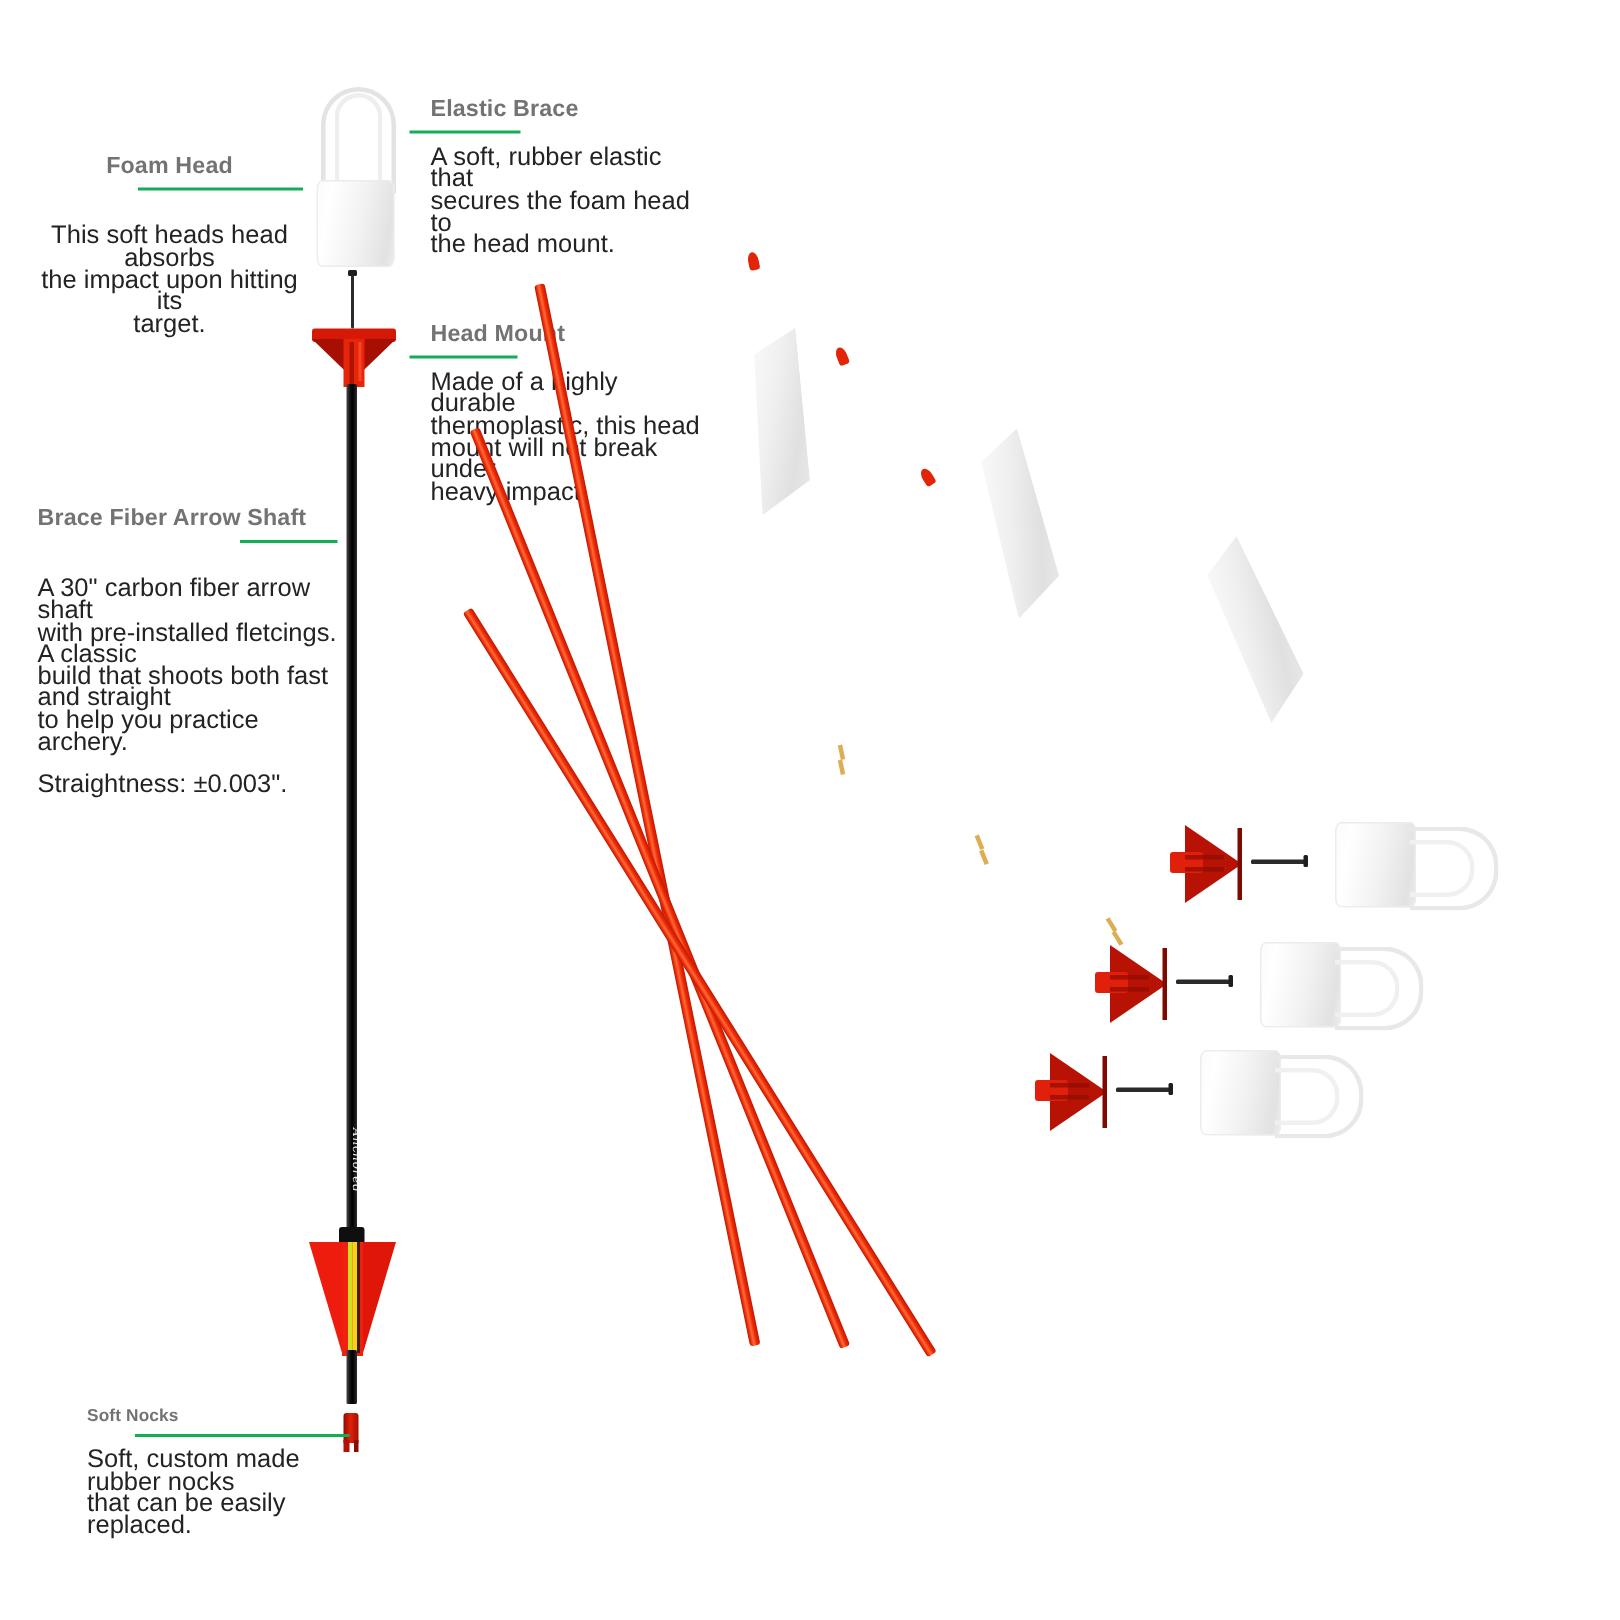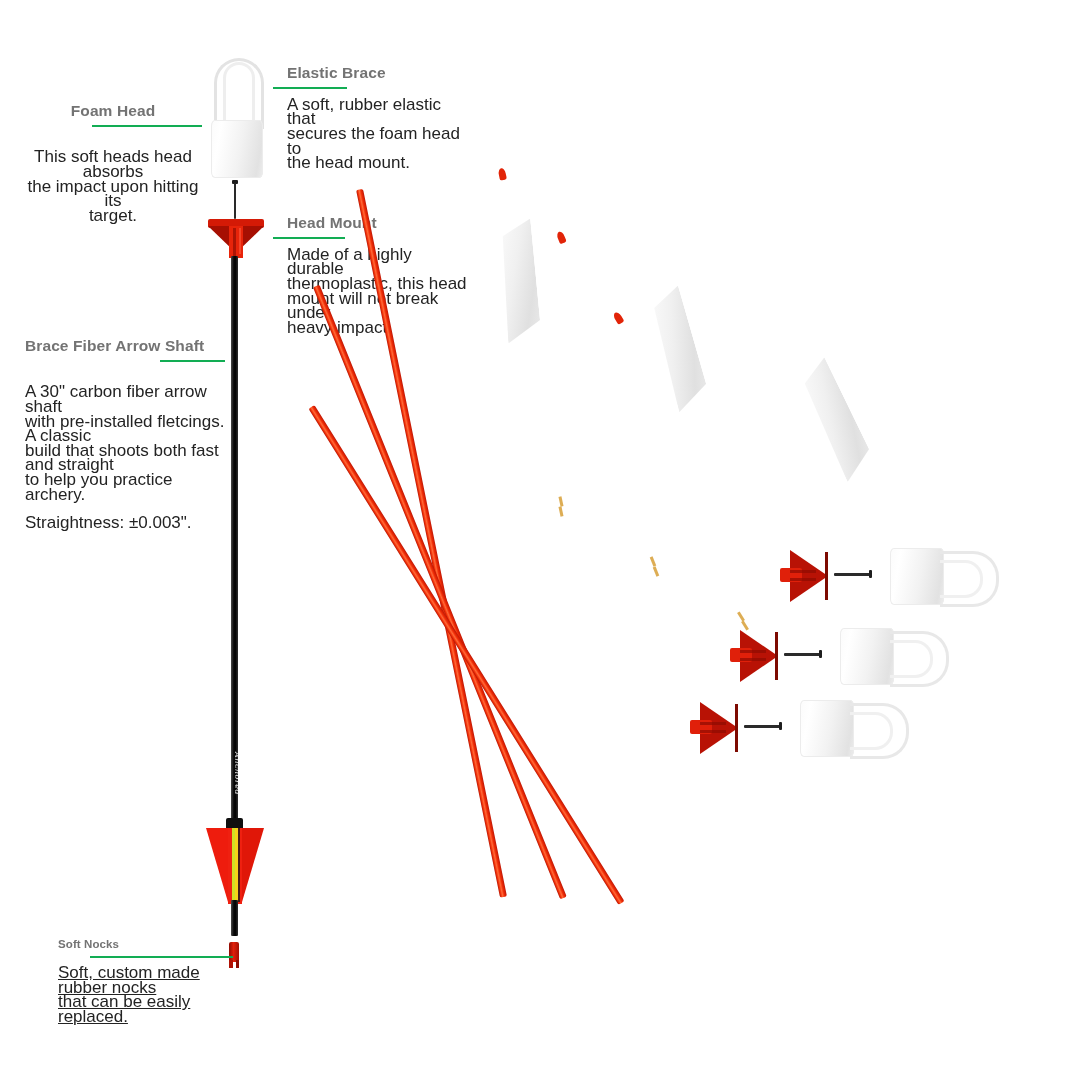--- a/index.html
+++ b/index.html
@@ -189,21 +189,21 @@
 with pre-installed fletcings. A classic
 build that shoots both fast and straight
 to help you practice archery.</span>
       <span class="para2">Straightness: ±0.003".</span>
     </div>
   </div>
 
   <div class="callout" style="left:58px;top:938px;width:175px;">
     <div class="title t-sm">Soft Nocks</div>
     <div class="rule right" style="width:143px;"></div>
-    <div class="body" style="margin-top:8px;text-decoration:underline;">Soft, custom made rubber nocks
+    <div class="body" style="margin-top:8px;">Soft, custom made rubber nocks
 that can be easily replaced.</div>
   </div>
 
   <div>
     <div class="arrow-red" style="left:500px;top:175px;width:7px;height:722px;transform:rotate(-11.5deg);"></div>
     <div class="arrow-tip" style="left:500px;top:168px;width:7px;height:12px;transform:rotate(-11.5deg);transform-origin:bottom center;"></div>
     <div class="vane" style="left:508px;top:222px;width:34px;height:118px;transform:rotate(-11.5deg) skewX(-6deg);clip-path:polygon(100% 0,100% 86%,0 100%,14% 10%);"></div>
     <div class="gold-band" style="left:556px;top:500px;width:10px;height:3px;transform:rotate(78deg);"></div>
     <div class="gold-band" style="left:556px;top:510px;width:10px;height:3px;transform:rotate(78deg);"></div>
   </div>

